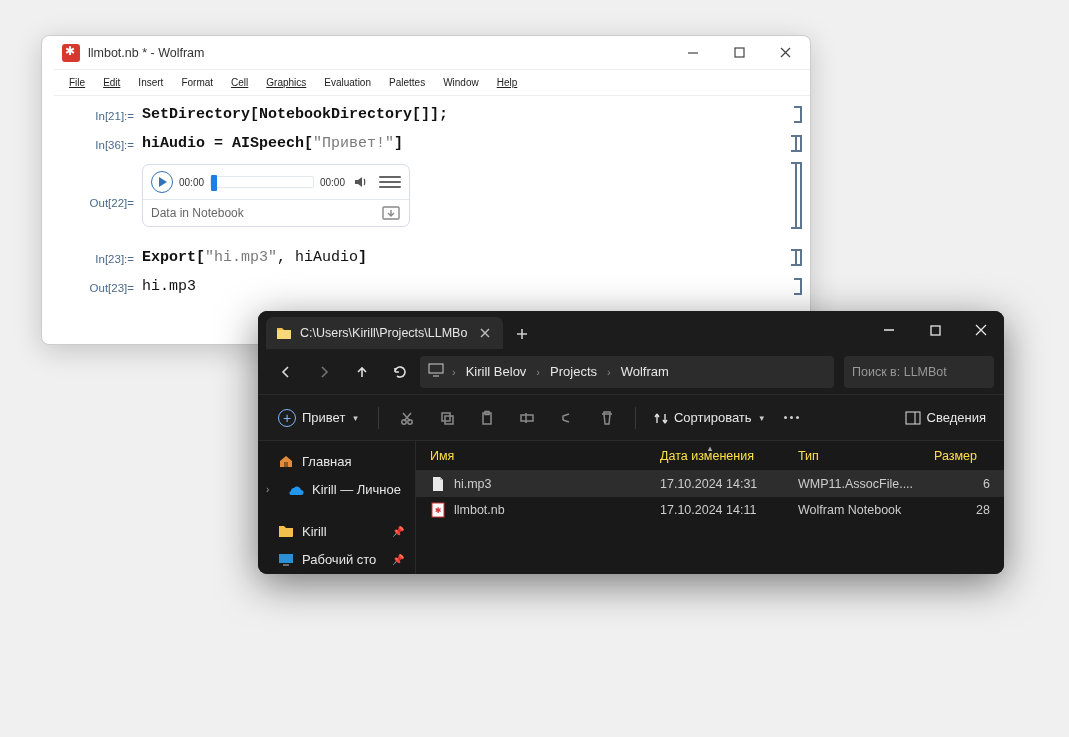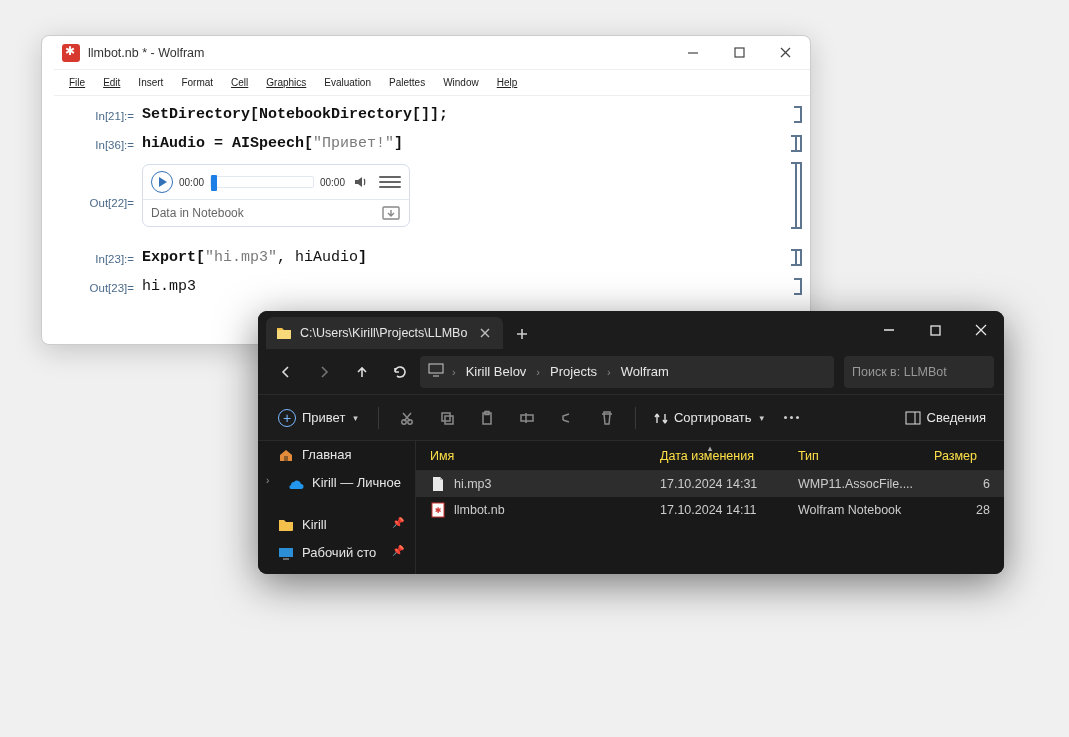--- a/index.html
+++ b/index.html
@@ -202,21 +202,21 @@
   .e-tbtn { width:36px;height:32px;display:flex;align-items:center;justify-content:center;cursor:pointer;border-radius:4px;color:#8a8a8a; }
   .e-tbtn svg { stroke:currentColor;stroke-width:1.5;fill:none; }
   .e-sort { display:flex;align-items:center;gap:6px;padding:0 8px;height:32px;cursor:pointer; }
   .e-dots { display:flex;gap:3px;padding:0 8px;cursor:pointer; }
   .e-dots span { width:3px;height:3px;border-radius:50%;background:#ccc; }
   .e-tspacer { flex:1; }
   .e-details { display:flex;align-items:center;gap:6px;padding:0 8px;height:32px;cursor:pointer; }
   .e-main { display:flex;height:220px;background:#191919; }
   .e-sidebar { width:158px;padding:6px 0;border-right:1px solid #2a2a2a;overflow:hidden; }
   .e-sideitem {
-    display:flex;align-items:flex-start;gap:8px;
+    display:flex;align-items:center;gap:8px;
     height:28px;padding:0 10px 0 20px;font-size:13px;
     cursor:pointer;white-space:nowrap;
   }
   .e-sideitem .ico { width:16px;height:16px;display:flex;align-items:center;justify-content:center; }
   .e-sidegroup { margin-top: 14px; }
   .e-sidegroup .e-sideitem { padding-left:20px; }
   .e-sidepin { font-size:10px;color:#777;margin-left:auto; }
   .e-content { flex:1;overflow:auto; }
   .e-cols {
     display:grid;

